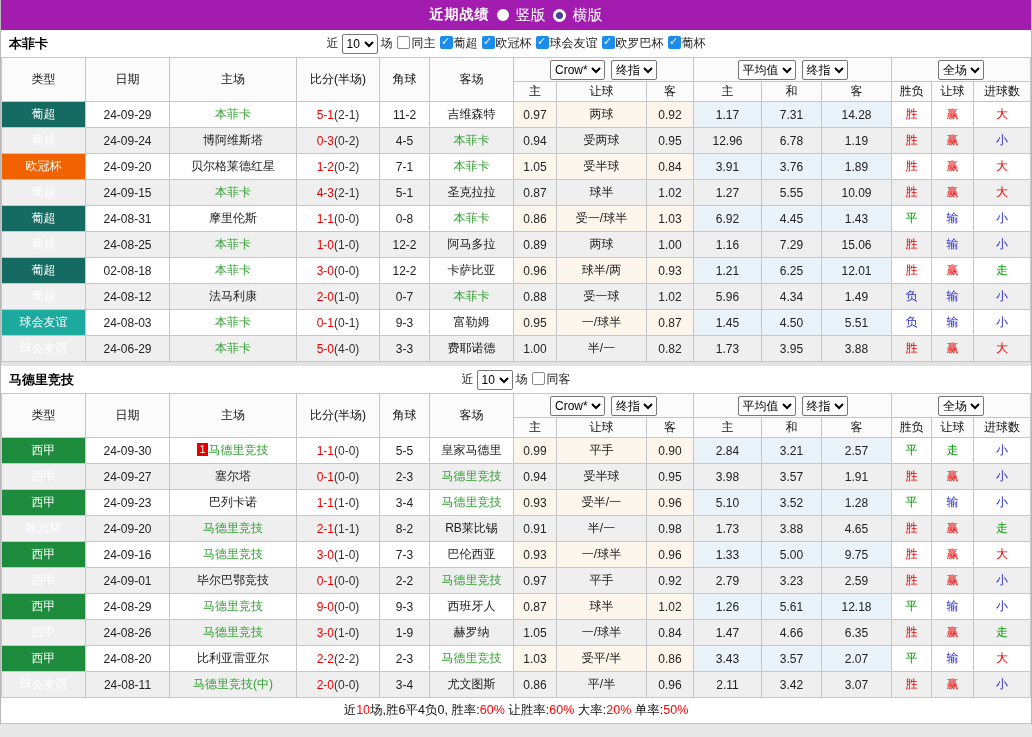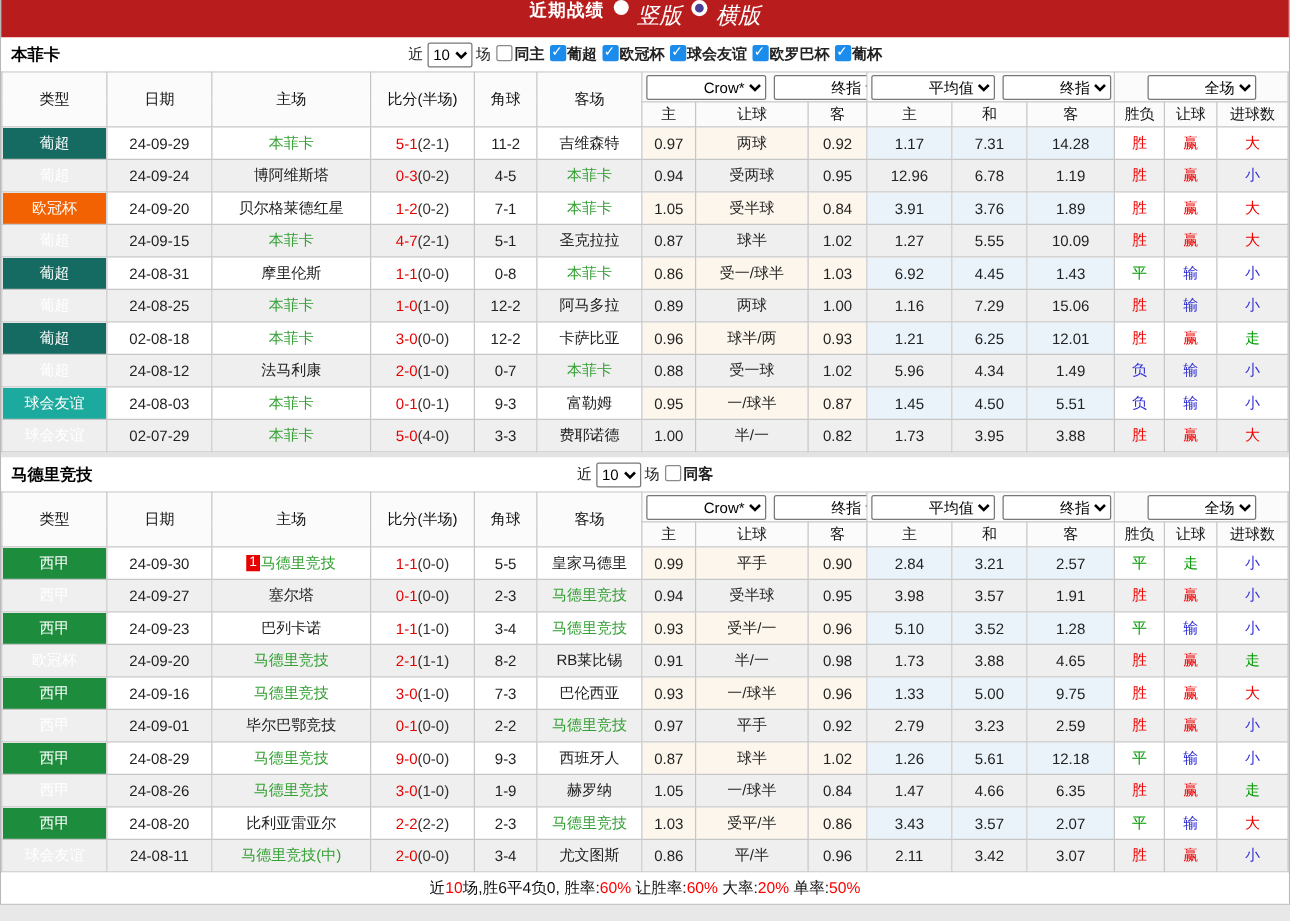--- a/index.html
+++ b/index.html
@@ -1,35 +1,35 @@
 <!DOCTYPE html>
 <html><head>
 <meta charset="utf-8">
 <style>
   html,body{margin:0;padding:0;}
   body{width:1032px;background:#e8e8e8;font-family:"Liberation Sans","DejaVu Sans",sans-serif;}
   .page{width:1030px;border-left:1px solid #b9b9b9;border-right:1px solid #b9b9b9;background:#fff;}
   
-  .titlebar{height:30px;background:#b91c1c;color:#fff;display:flex;align-items:flex-start;justify-content:center;gap:7px;font-size:14px;}
+  .titlebar{height:30px;background:#a21caf;color:#fff;display:flex;align-items:center;justify-content:center;gap:7px;font-size:14px;}
   .titlebar .title{font-weight:bold;letter-spacing:1px;}
   .radio{display:inline-block;border-radius:50%;cursor:pointer;}
   .radio.sel{width:12px;height:12px;background:#fff;}
   .radio.unsel{width:7px;height:7px;border:3px solid #fff;background:#4b3e98;}
-  .radio-label{font-size:18px;font-style:italic;}
+  .radio-label{font-size:15px;}
   
   .filter-row{position:relative;height:27px;display:flex;align-items:center;justify-content:center;font-size:12px;background:#fff;color:#222;}
   .team-heading{position:absolute;left:8px;font-weight:bold;font-size:13px;color:#000;}
   .filter-row select{margin:0 3px;}
   select{font-family:inherit;font-size:12px;height:20px;border:1px solid #777;background:#fff;border-radius:2px;}
   .cb{display:inline-block;vertical-align:-2px;margin:0 1px 0 4px;}
   .cb.checked{width:13px;height:13px;background:#1b8ceb;border-radius:2px;position:relative;}
   .cb.checked::after{content:"\2713";position:absolute;left:1.5px;top:-1.5px;color:#fff;font-size:11px;font-weight:bold;}
   .cb.un{width:11px;height:11px;background:#fff;border:1px solid #8a8a8a;border-radius:2px;margin-right:2px;}
   .lg-list{display:inline;}
-  label.lg{cursor:pointer;font-weight:bold;}
+  label.lg{cursor:pointer;}
   
   table{border-collapse:collapse;table-layout:fixed;width:1030px;font-size:12px;color:#222;}
   th,td{border:1px solid #c6c6c6;text-align:center;padding:0;overflow:hidden;white-space:nowrap;}
   thead th{background:#fbfbfb;font-weight:normal;color:#111;}
   .tierA th{height:23px;}
   .tierB th{height:19px;}
   tbody td{height:25px;}
   tbody tr:nth-child(even) td{background:#efefef;}
   td.cream{background:#fdf6ec;}
   td.bluebg{background:#e9f3f9;}
@@ -39,21 +39,21 @@
   .t-fr{background:#1caa9e;}
   .t-liga{background:#1d8c3c;}
   .ft{color:#e60000;}
   .ht{color:#333;text-align:right;}
   .tm-g{color:#33a033;}
   .c-r{color:#f00000;}
   .c-g{color:#009900;}
   .c-b{color:#2a2ad2;}
   .badge{display:inline-block;background:#e60000;color:#fff;font-size:11px;line-height:13px;padding:0 2px;margin-right:1px;vertical-align:1px;}
   .badge:empty{display:none;}
-  .sel-cell select{margin:0 3px;padding-left:41px;}
+  .sel-cell select{margin:0 3px;}
   
   .summary{height:25px;line-height:25px;text-align:center;font-size:12.5px;border-bottom:1px solid #c6c6c6;background:#fff;color:#111;}
   .rv{color:#f00;}
   .gap{height:4px;background:#e3e3e3;}
 </style>
 </head>
 <body>
 
 <div class="page">
 
@@ -174,21 +174,21 @@
         <td class="bluebg">3.76</td>
         <td class="bluebg">1.89</td>
         <td><span class="c-r">胜</span></td>
         <td><span class="c-r">赢</span></td>
         <td><span class="c-r">大</span></td>
       </tr>
         <tr>
         <td class="type-cell t-pu">葡超</td>
         <td>24-09-15</td>
         <td><span class="tm-g">本菲卡</span></td>
-        <td><span class="ft">4-7</span><span class="ht">(2-1)</span></td>
+        <td><span class="ft">4-3</span><span class="ht">(2-1)</span></td>
         <td>5-1</td>
         <td><span>圣克拉拉</span></td>
         <td class="cream">0.87</td>
         <td class="cream">球半</td>
         <td class="cream">1.02</td>
         <td class="bluebg">1.27</td>
         <td class="bluebg">5.55</td>
         <td class="bluebg">10.09</td>
         <td><span class="c-r">胜</span></td>
         <td><span class="c-r">赢</span></td>
@@ -274,21 +274,21 @@
         <td class="cream">0.87</td>
         <td class="bluebg">1.45</td>
         <td class="bluebg">4.50</td>
         <td class="bluebg">5.51</td>
         <td><span class="c-b">负</span></td>
         <td><span class="c-b">输</span></td>
         <td><span class="c-b">小</span></td>
       </tr>
         <tr>
         <td class="type-cell t-fr">球会友谊</td>
-        <td>02-07-29</td>
+        <td>24-06-29</td>
         <td><span class="tm-g">本菲卡</span></td>
         <td><span class="ft">5-0</span><span class="ht">(4-0)</span></td>
         <td>3-3</td>
         <td><span>费耶诺德</span></td>
         <td class="cream">1.00</td>
         <td class="cream">半/一</td>
         <td class="cream">0.82</td>
         <td class="bluebg">1.73</td>
         <td class="bluebg">3.95</td>
         <td class="bluebg">3.88</td>

